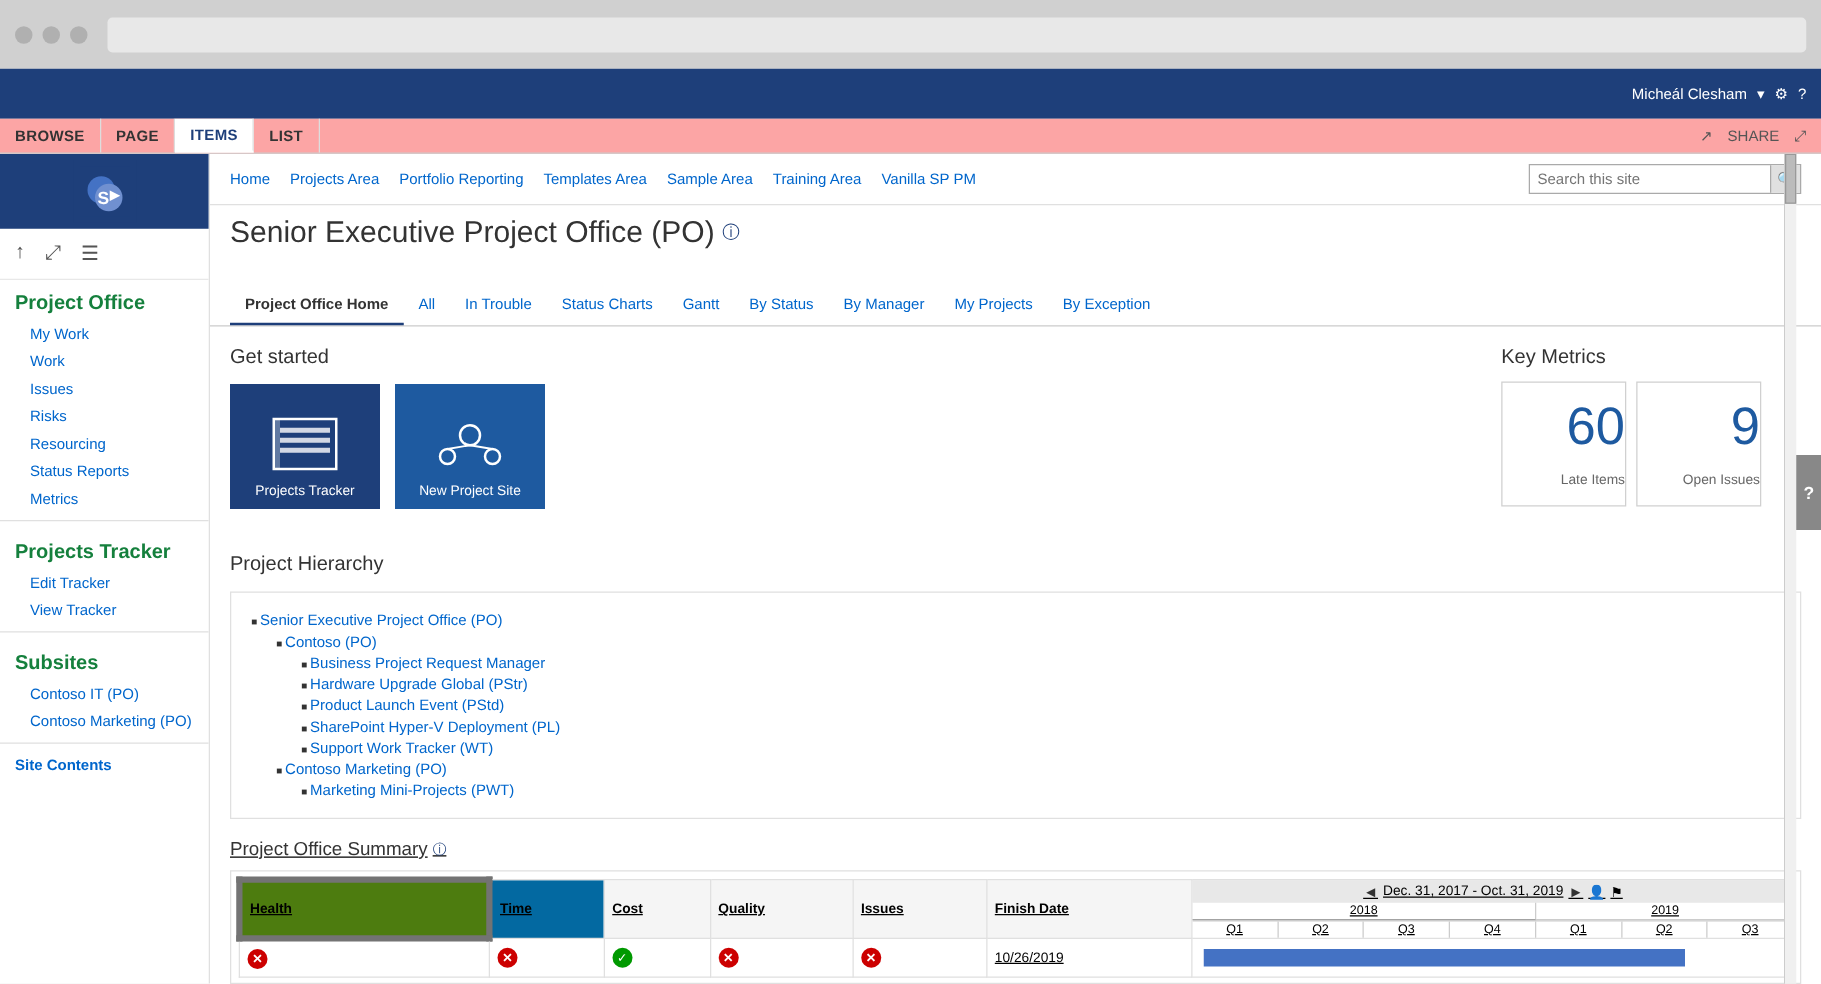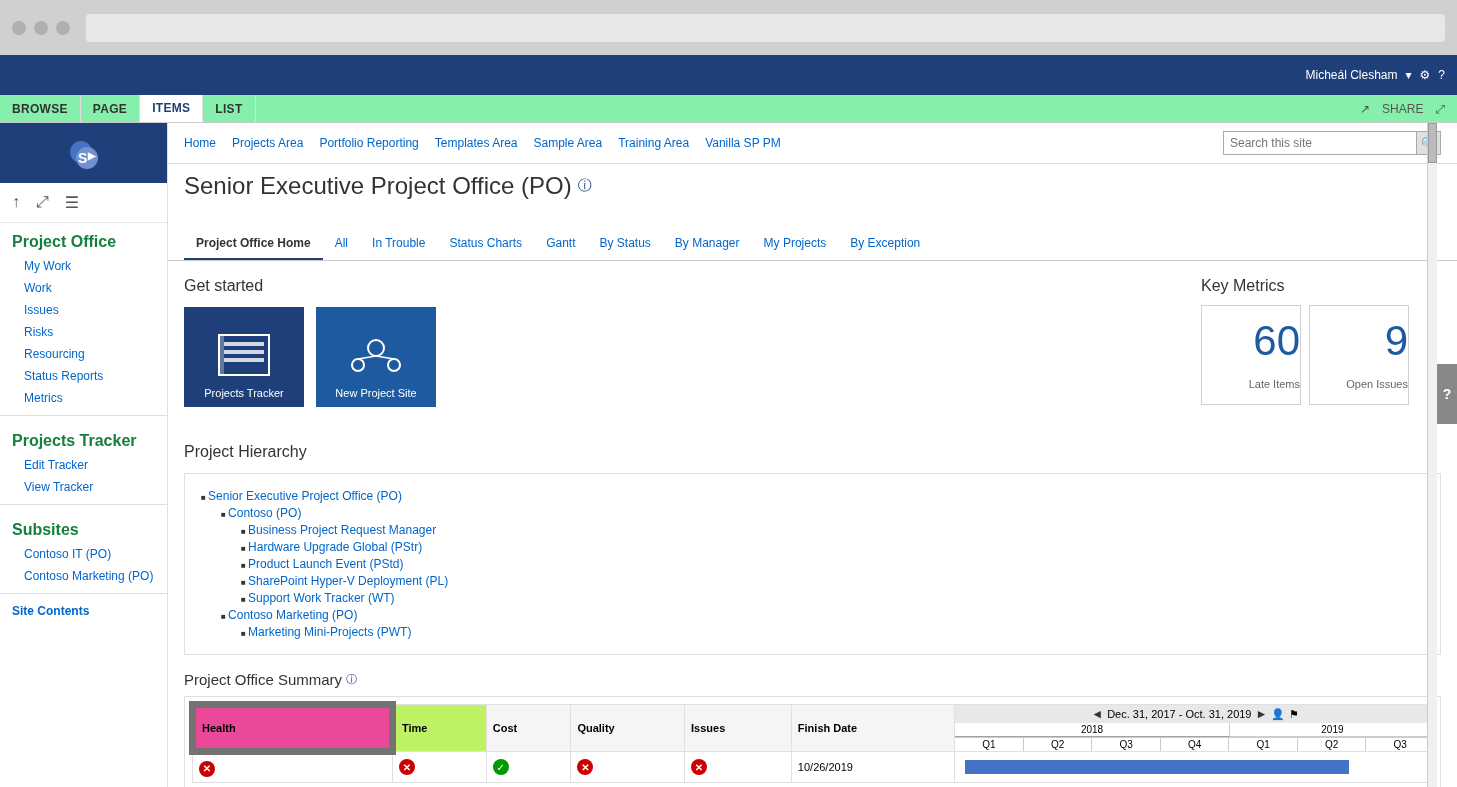--- a/index.html
+++ b/index.html
@@ -41,21 +41,21 @@
     .sp-shell-left { flex: 1; }
     .sp-shell-user {
       display: flex;
       align-items: center;
       gap: 8px;
       font-size: 12px;
     }
 
     
     .ribbon {
-      background: #86efac;
+      background: #fca5a5;
       border-bottom: 1px solid #ccc;
       display: flex;
       align-items: stretch;
       height: 28px;
     }
     .ribbon-tab {
       padding: 0 12px;
       display: flex;
       align-items: center;
       font-size: 12px;
@@ -325,20 +325,21 @@
     }
     .hierarchy-list li { margin: 3px 0; }
     .hierarchy-list a { color: #0066cc; cursor: pointer; }
     .h-level-0 { padding-left: 0; }
     .h-level-1 { padding-left: 20px; }
     .h-level-2 { padding-left: 40px; }
     .bullet-square::before { content: '■ '; font-size: 8px; color: #333; }
 
     
     .summary-section {
+      text-decoration: underline;
     }
     .summary-title {
       font-size: 15px;
       font-weight: 400;
       color: #333;
       margin-bottom: 8px;
       display: flex;
       align-items: center;
       gap: 4px;
     }
@@ -634,22 +635,22 @@
 
       <div class="summary-section">
         <div class="summary-title">
           <span>Project Office Summary</span>
           <span style="font-size:11px;color:#1e3f7a;">ⓘ</span>
         </div>
         <div class="gantt-container">
           <table style="width:100%;border-collapse:collapse;font-size:11px;">
             <tbody>
                 <tr>
-              <td style="width:200px;border:7px solid #737373;padding:3px 6px;font-weight:600;background:#ec4899;">Health</td>
-              <td style="border:1px solid #e0e0e0;padding:3px 6px;font-weight:600;background:#bef264;">Time</td>
+              <td style="width:200px;border:5px solid #737373;padding:3px 6px;font-weight:600;background:#4d7c0f;">Health</td>
+              <td style="border:1px solid #e0e0e0;padding:3px 6px;font-weight:600;background:#0369a1;">Time</td>
               <td style="border:1px solid #e0e0e0;padding:3px 6px;font-weight:600;background:#f5f5f5;">Cost</td>
               <td style="border:1px solid #e0e0e0;padding:3px 6px;font-weight:600;background:#f5f5f5;">Quality</td>
               <td style="border:1px solid #e0e0e0;padding:3px 6px;font-weight:600;background:#f5f5f5;">Issues</td>
               <td style="border:1px solid #e0e0e0;padding:3px 6px;font-weight:600;background:#f5f5f5;">Finish Date</td>
               <td style="border:1px solid #e0e0e0;padding:0;">
                 <div class="gantt-header">
                   <span class="gantt-nav">◄</span>
                   <span>Dec. 31, 2017 - Oct. 31, 2019</span>
                   <span class="gantt-nav">►</span>
                   <span>👤</span>

